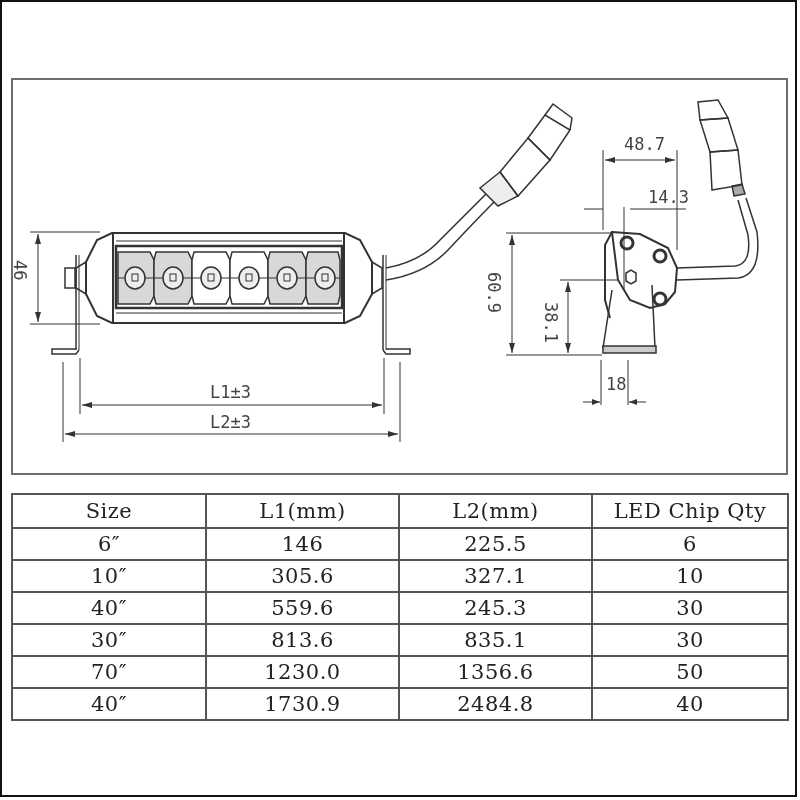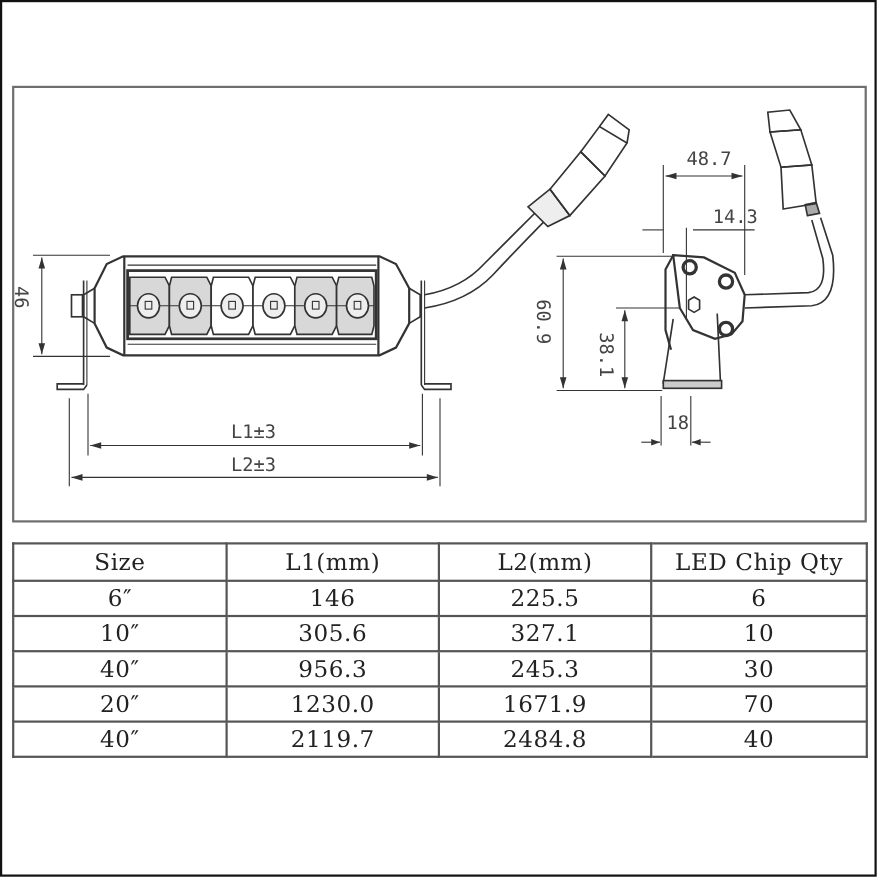--- a/index.html
+++ b/index.html
@@ -170,30 +170,36 @@
       <td>6</td>
     </tr>
     <tr>
       <td>10″</td>
       <td>305.6</td>
       <td>327.1</td>
       <td>10</td>
     </tr>
     <tr>
       <td>40″</td>
-      <td>956.3</td>
+      <td>559.6</td>
       <td>245.3</td>
       <td>30</td>
     </tr>
     <tr>
-      <td>20″</td>
+      <td>30″</td>
+      <td>813.6</td>
+      <td>835.1</td>
+      <td>30</td>
+    </tr>
+    <tr>
+      <td>70″</td>
       <td>1230.0</td>
-      <td>1671.9</td>
-      <td>70</td>
+      <td>1356.6</td>
+      <td>50</td>
     </tr>
     <tr>
       <td>40″</td>
-      <td>2119.7</td>
+      <td>1730.9</td>
       <td>2484.8</td>
       <td>40</td>
     </tr>
   </tbody>
 </table>
 
 </body></html>

